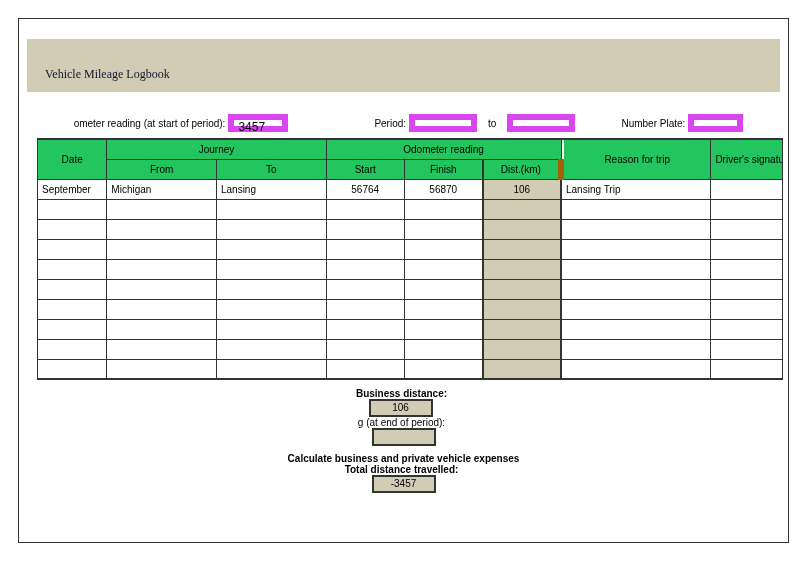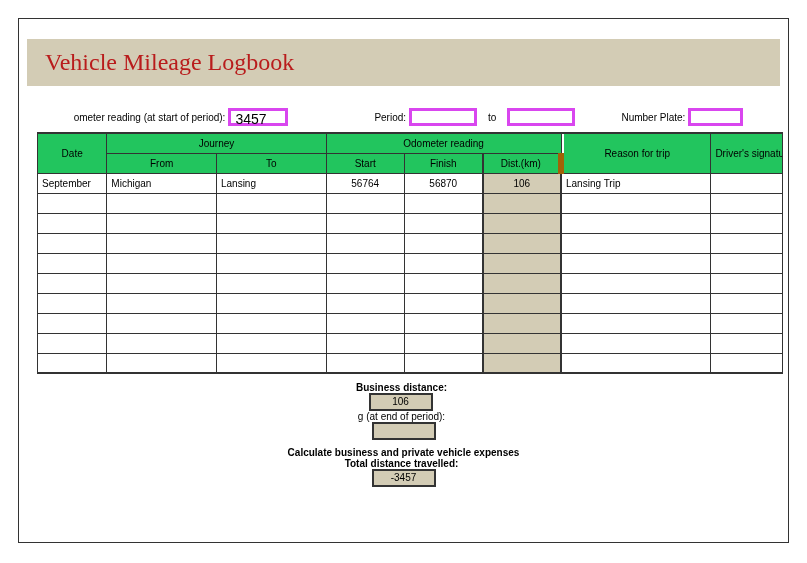--- a/index.html
+++ b/index.html
@@ -15,39 +15,40 @@
     width: 100%;
     height: 525px;
     position: relative;
   }
   .title-bar {
     background: #d3ccb5;
     padding: 10px 18px;
     margin: 12px 0 22px 0;
   }
   .title-bar h1 {
-    font-size: 24px;
+    font-size: 12px;
     font-weight: normal;
-    color: #b91c1c;
+    color: #0f172a;
     font-family: Georgia, serif;
+    margin-top: 18px;
   }
   .meta-row {
     display: flex;
     align-items: center;
     font-size: 10px;
     margin: 0 0 6px 10px;
     gap: 3px;
     justify-content: center;
   }
   .meta-row label { white-space: nowrap; }
   .meta-input {
-    border: 3px solid #d946ef;
+    border: 6px solid #d946ef;
     height: 18px;
     padding: 0 4px;
-    font-size: 14px;
+    font-size: 12px;
     background: #fff;
   }
   .w60 { width: 60px; }
   .w55 { width: 55px; }
   .spacer { flex: 0 0 auto; }
 
   table {
     border-collapse: collapse;
     width: 746px;
     margin-left: 10px;

